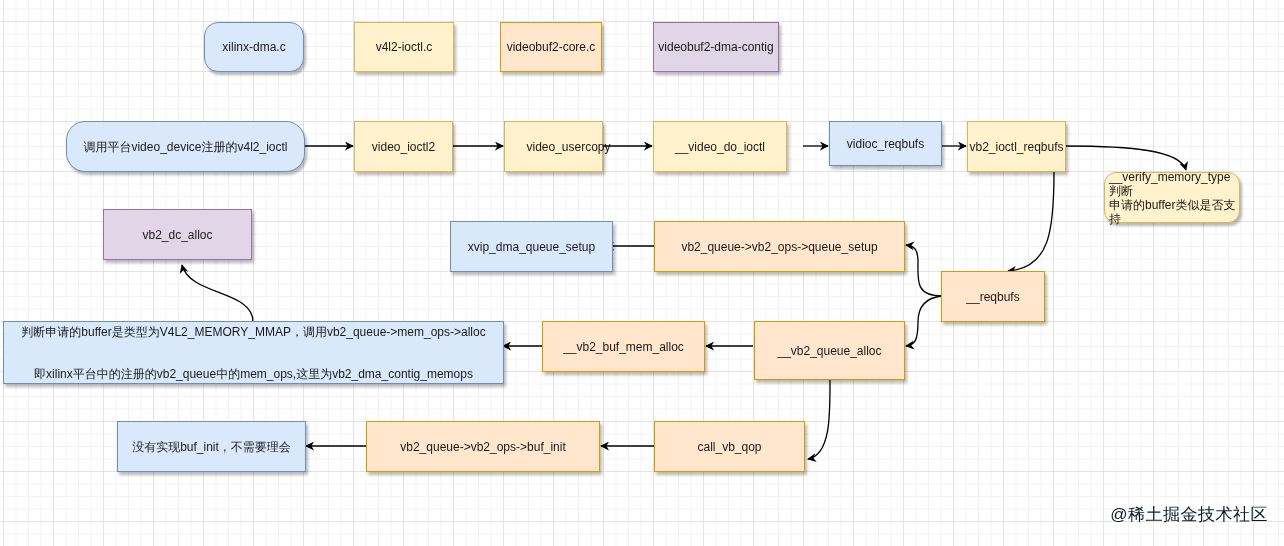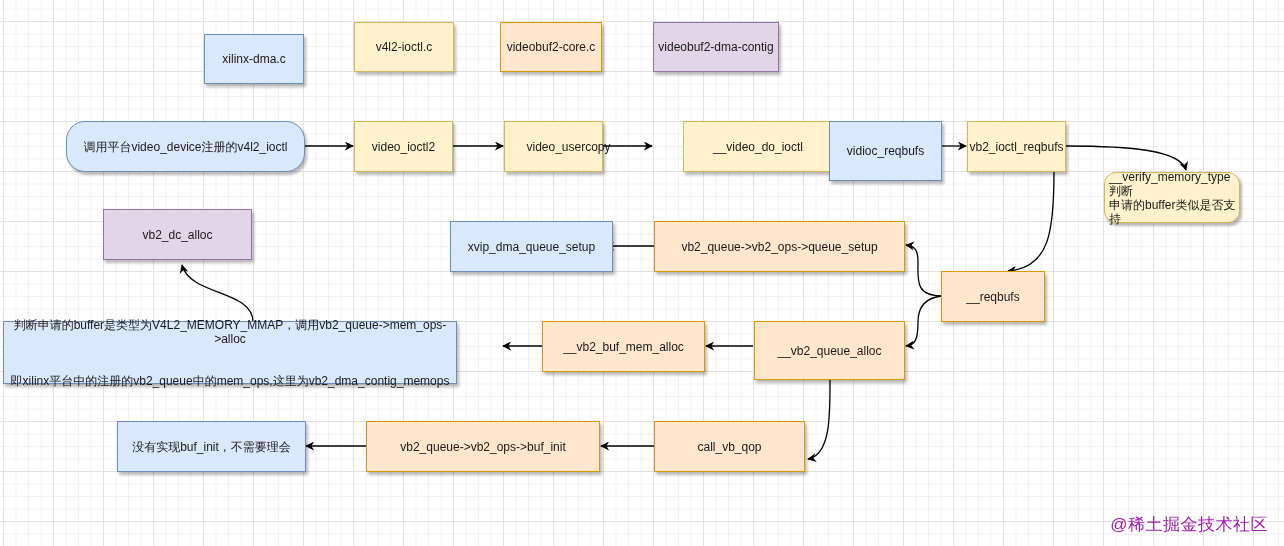--- a/index.html
+++ b/index.html
@@ -22,22 +22,22 @@
     box-shadow: 2px 3px 3px rgba(0,0,0,0.28);
     padding: 0 2px;
   }
   .blue   { background: #dae8fc; border: 1px solid #6c8ebf; }
   .yellow { background: #fff2cc; border: 1px solid #d6b656; text-align: center; }
   .orange { background: #ffe6cc; border: 1px solid #d79b00; }
   .purple { background: #e1d5e7; border: 1px solid #9673a6; }
   .multi { flex-direction: column; }
   svg.edges { position: absolute; left: 0; top: 0; }
   .watermark {
-    position: absolute; right: 16px; bottom: 10px;
-    font-size: 17px; color: #a21caf; letter-spacing: 0.5px;
+    position: absolute; right: 16px; bottom: 20px;
+    font-size: 17px; color: #0f172a; letter-spacing: 0.5px;
   }
 </style>
 </head>
 <body>
 
 <svg class="edges" width="1284" height="546">
   <defs>
     <marker id="arr" viewBox="0 0 10 10" refX="9" refY="5" markerWidth="9" markerHeight="9" orient="auto-start-reverse" markerUnits="userSpaceOnUse">
       <path d="M0,0 L10,5 L0,10 L3,5 Z" fill="#000"></path>
     </marker>
@@ -55,43 +55,43 @@
     <path d="M942,296 C922,298 918,310 918,322 C918,340 915,345 906,346" marker-end="url(#arr)"></path>
     <path d="M753,346 L706,346" marker-end="url(#arr)"></path>
     <path d="M542,346 L503,346" marker-end="url(#arr)"></path>
     <path d="M253,322 C253,290 190,296 182,265" marker-end="url(#arr)"></path>
     <path d="M830,372 C830,410 832,455 808,459" marker-end="url(#arr)"></path>
     <path d="M654,446 L601,446" marker-end="url(#arr)"></path>
     <path d="M366,446 L306,446" marker-end="url(#arr)"></path>
   </g>
 </svg>
 
-<div class="node blue" style="left:204px;top:34px;width:100px;height:50px;">xilinx-dma.c</div>
+<div class="node blue" style="left:204px;top:22px;width:100px;height:50px;border-radius:14px;">xilinx-dma.c</div>
 <div class="node yellow" style="left:354px;top:22px;width:100px;height:50px;">v4l2-ioctl.c</div>
 <div class="node orange" style="left:500px;top:22px;width:102px;height:50px;">videobuf2-core.c</div>
 <div class="node purple" style="left:653px;top:22px;width:126px;height:50px;">videobuf2-dma-contig</div>
 
 <div class="node blue" style="left:66px;top:121px;width:239px;height:51px;border-radius:19px;">调用平台video_device注册的v4l2_ioctl</div>
 <div class="node yellow" style="left:354px;top:121px;width:99px;height:51px;">video_ioctl2</div>
 <div class="node yellow" style="left:504px;top:121px;width:99px;height:51px;padding-left:32px;">video_usercopy</div>
-<div class="node yellow" style="left:683px;top:121px;width:150px;height:51px;">__video_do_ioctl</div>
-<div class="node blue" style="left:829px;top:121px;width:113px;height:60px;">vidioc_reqbufs</div>
+<div class="node yellow" style="left:653px;top:121px;width:134px;height:51px;">__video_do_ioctl</div>
+<div class="node blue" style="left:829px;top:121px;width:113px;height:45px;">vidioc_reqbufs</div>
 <div class="node yellow" style="left:967px;top:121px;width:99px;height:51px;">vb2_ioctl_reqbufs</div>
 
 <div class="node yellow multi" style="left:1104px;top:172px;width:136px;height:51px;align-items:flex-start;text-align:left;padding-left:4px;border-radius:12px;">
   <span>__verify_memory_type判断</span>
   <span>申请的buffer类似是否支持</span>
 </div>
 
 <div class="node purple" style="left:103px;top:209px;width:149px;height:51px;">vb2_dc_alloc</div>
 <div class="node blue" style="left:442px;top:221px;width:163px;height:51px;margin-left:8px;">xvip_dma_queue_setup</div>
 <div class="node orange" style="left:654px;top:221px;width:251px;height:51px;">vb2_queue-&gt;vb2_ops-&gt;queue_setup</div>
 <div class="node orange" style="left:941px;top:271px;width:104px;height:51px;">__reqbufs</div>
 
-<div class="node blue multi" style="left:3px;top:321px;width:454px;height:63px;gap:28px;">
+<div class="node blue multi" style="left:3px;top:321px;width:501px;height:63px;gap:28px;">
   <span>判断申请的buffer是类型为V4L2_MEMORY_MMAP，调用vb2_queue-&gt;mem_ops-&gt;alloc</span>
   <span>即xilinx平台中的注册的vb2_queue中的mem_ops,这里为vb2_dma_contig_memops</span>
 </div>
 <div class="node orange" style="left:542px;top:321px;width:163px;height:51px;">__vb2_buf_mem_alloc</div>
 <div class="node orange" style="left:754px;top:321px;width:151px;height:59px;">__vb2_queue_alloc</div>
 
 <div class="node blue" style="left:117px;top:421px;width:189px;height:51px;">没有实现buf_init，不需要理会</div>
 <div class="node orange" style="left:366px;top:421px;width:234px;height:51px;">vb2_queue-&gt;vb2_ops-&gt;buf_init</div>
 <div class="node orange" style="left:654px;top:421px;width:151px;height:51px;">call_vb_qop</div>
 

